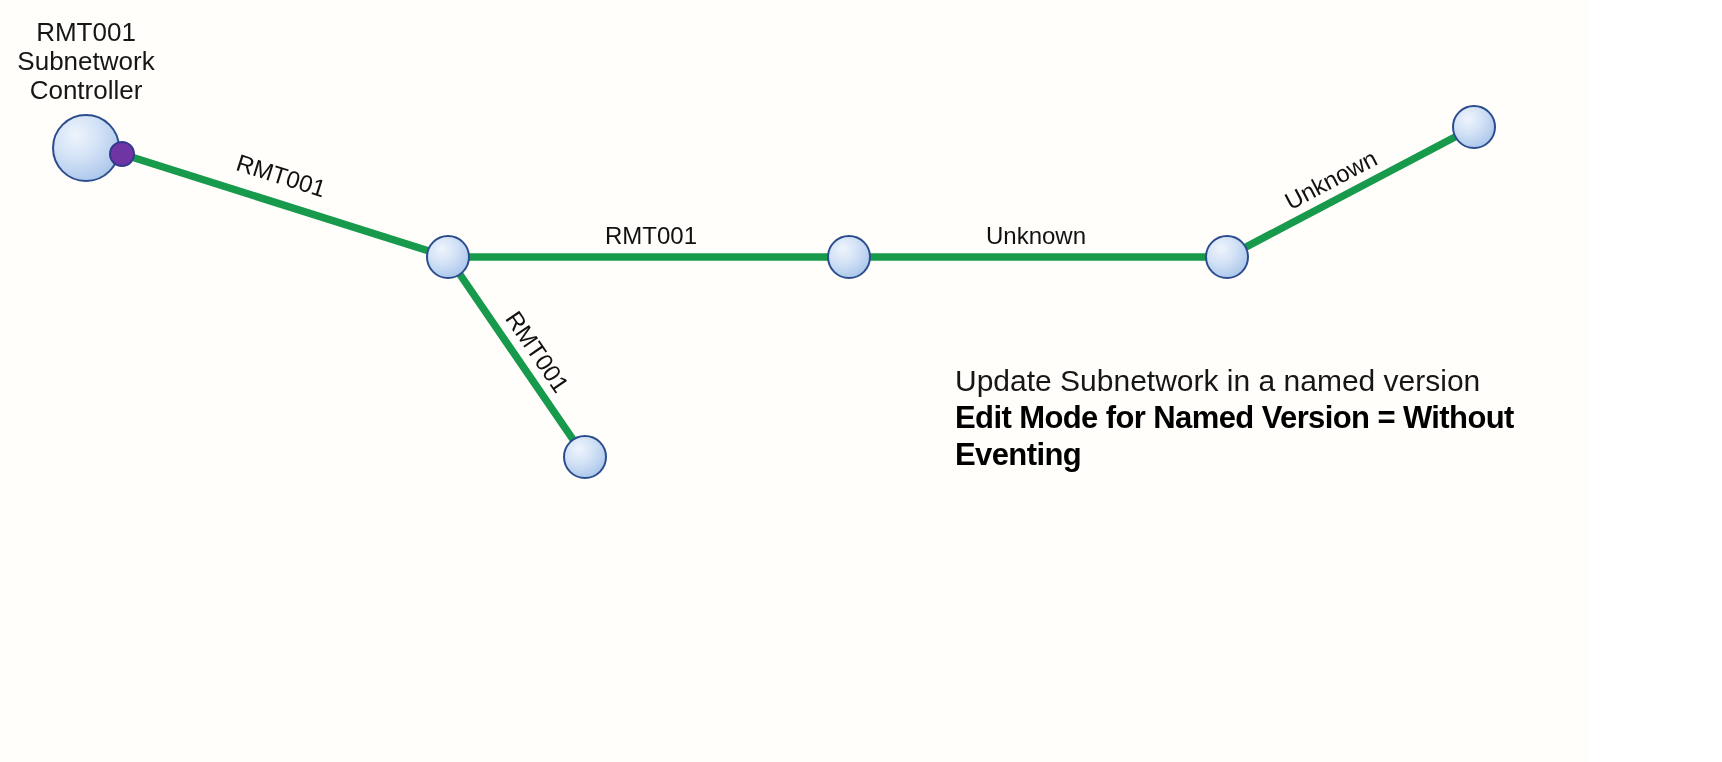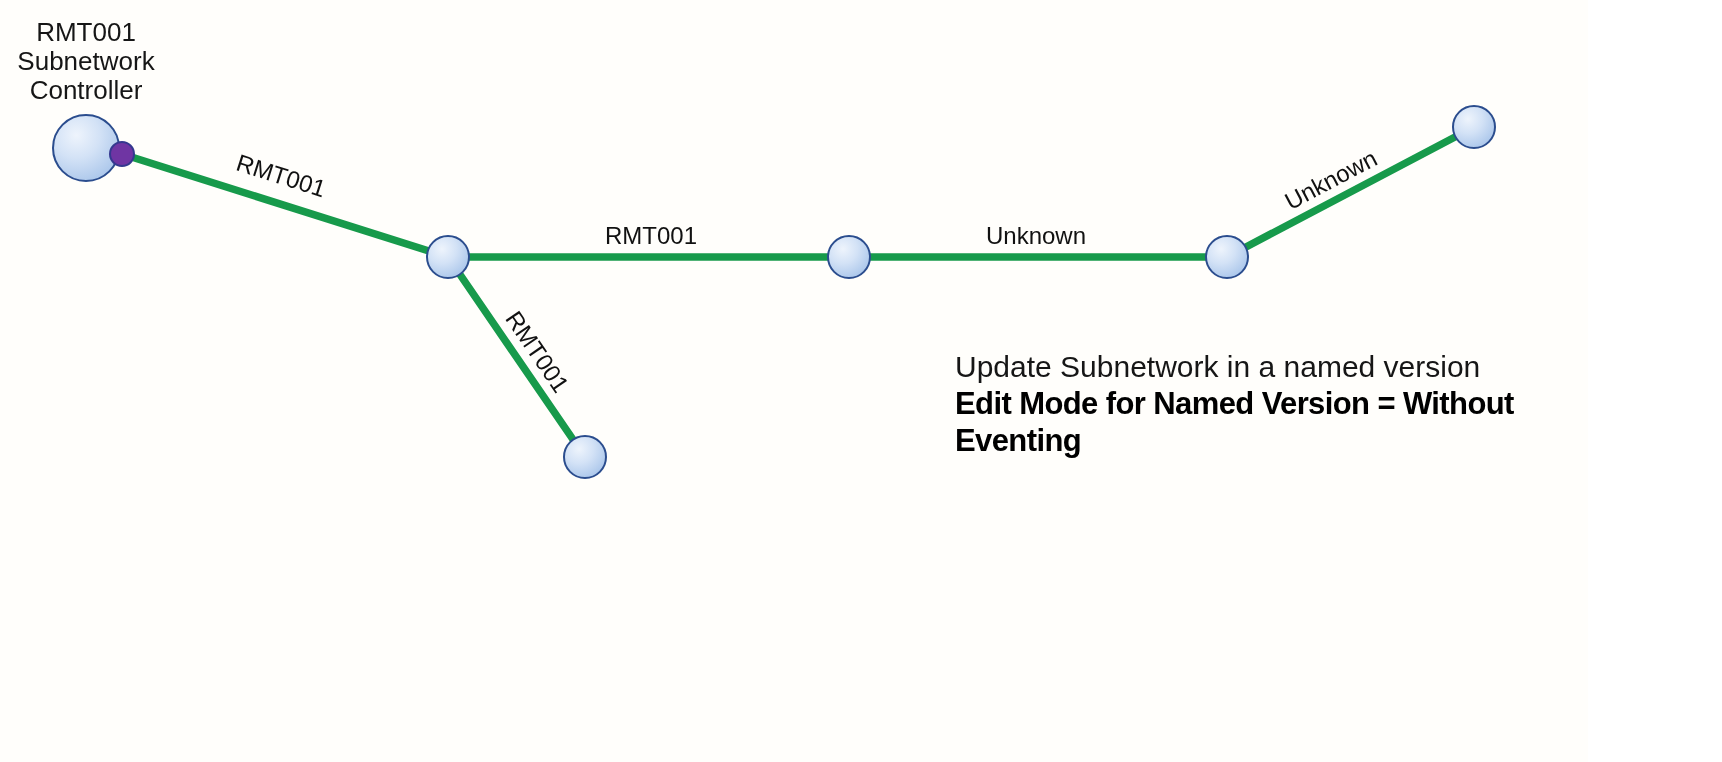--- a/index.html
+++ b/index.html
@@ -36,21 +36,21 @@
   }
   .edge-label{
     position:absolute;font-size:24px;color:#111;white-space:nowrap;
     transform:translate(-50%,-50%);
   }
   .edge-label.rot-e1{left:281px;top:176px;transform:translate(-50%,-50%) rotate(17.6deg);}
   .edge-label.flat-e2{left:651px;top:236px;}
   .edge-label.flat-e3{left:1036px;top:236px;}
   .edge-label.rot-e4{left:1331px;top:180px;transform:translate(-50%,-50%) rotate(-27.8deg);}
   .edge-label.rot-e5{left:537px;top:352px;transform:translate(-50%,-50%) rotate(55.6deg);}
-  .caption{position:absolute;left:955px;top:349px;}
+  .caption{position:absolute;left:955px;top:363px;}
   .caption-line1{font-size:30px;line-height:36px;color:#161616;}
   .caption-line2{font-size:31px;line-height:37px;font-weight:700;color:#000;letter-spacing:-0.6px;margin-top:0;}
 </style>
 </head>
 <body>
 
 <div class="canvas">
 
   <svg class="edges" width="1722" height="762" viewBox="0 0 1722 762">
     <line class="edge-line" x1="122" y1="154" x2="448" y2="257"></line>

